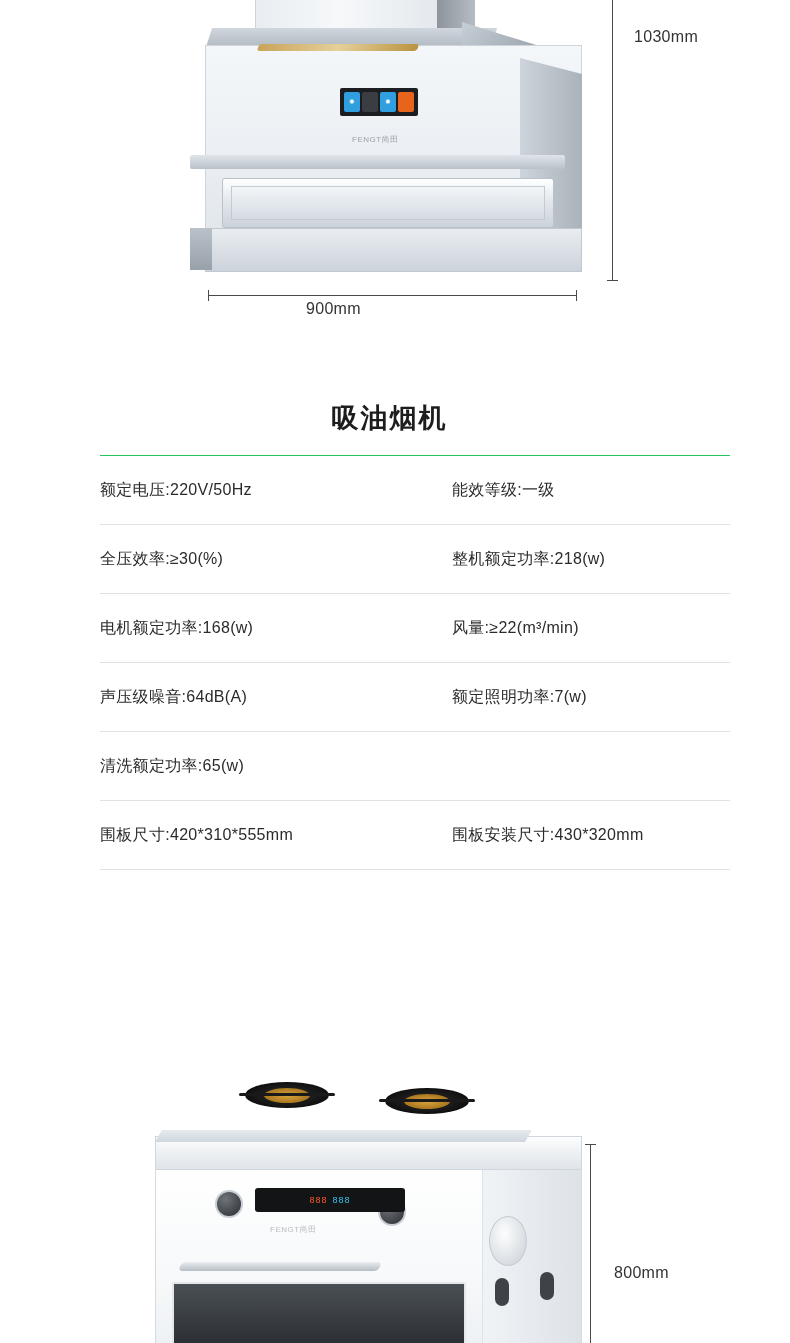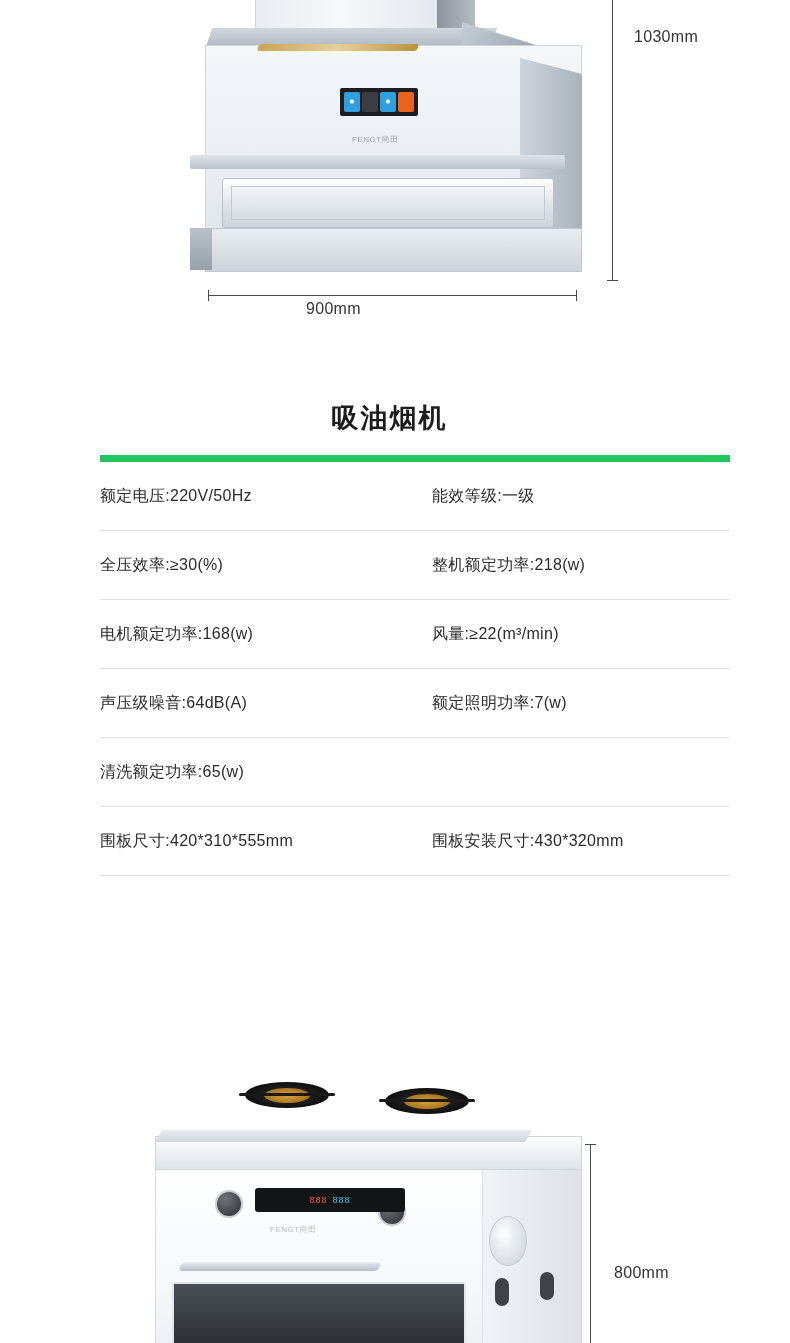--- a/index.html
+++ b/index.html
@@ -215,29 +215,29 @@
     top: 455px;
     left: 100px;
     width: 630px;
   }
   .spec-row {
     display: flex;
     border-bottom: 1px solid #e2e2e2;
     height: 68px;
     align-items: center;
   }
-  .spec-row:first-child { border-top: 7px solid #22c55e; }
+  .spec-row:first-child { border-top: 1px solid #22c55e; }
   .spec-cell {
     font-size: 16px;
     color: #2b2b2b;
     letter-spacing: .3px;
     line-height: 1.3;
   }
   .spec-cell.left { width: 332px; }
-  .spec-cell.right { flex: 1; }
+  .spec-cell.right { flex: 1; margin-left: 20px; }
 
   
   .stove-section {
     position: absolute;
     top: 1060px;
     left: 0;
     width: 790px;
     height: 283px;
   }
   .stove-body {

